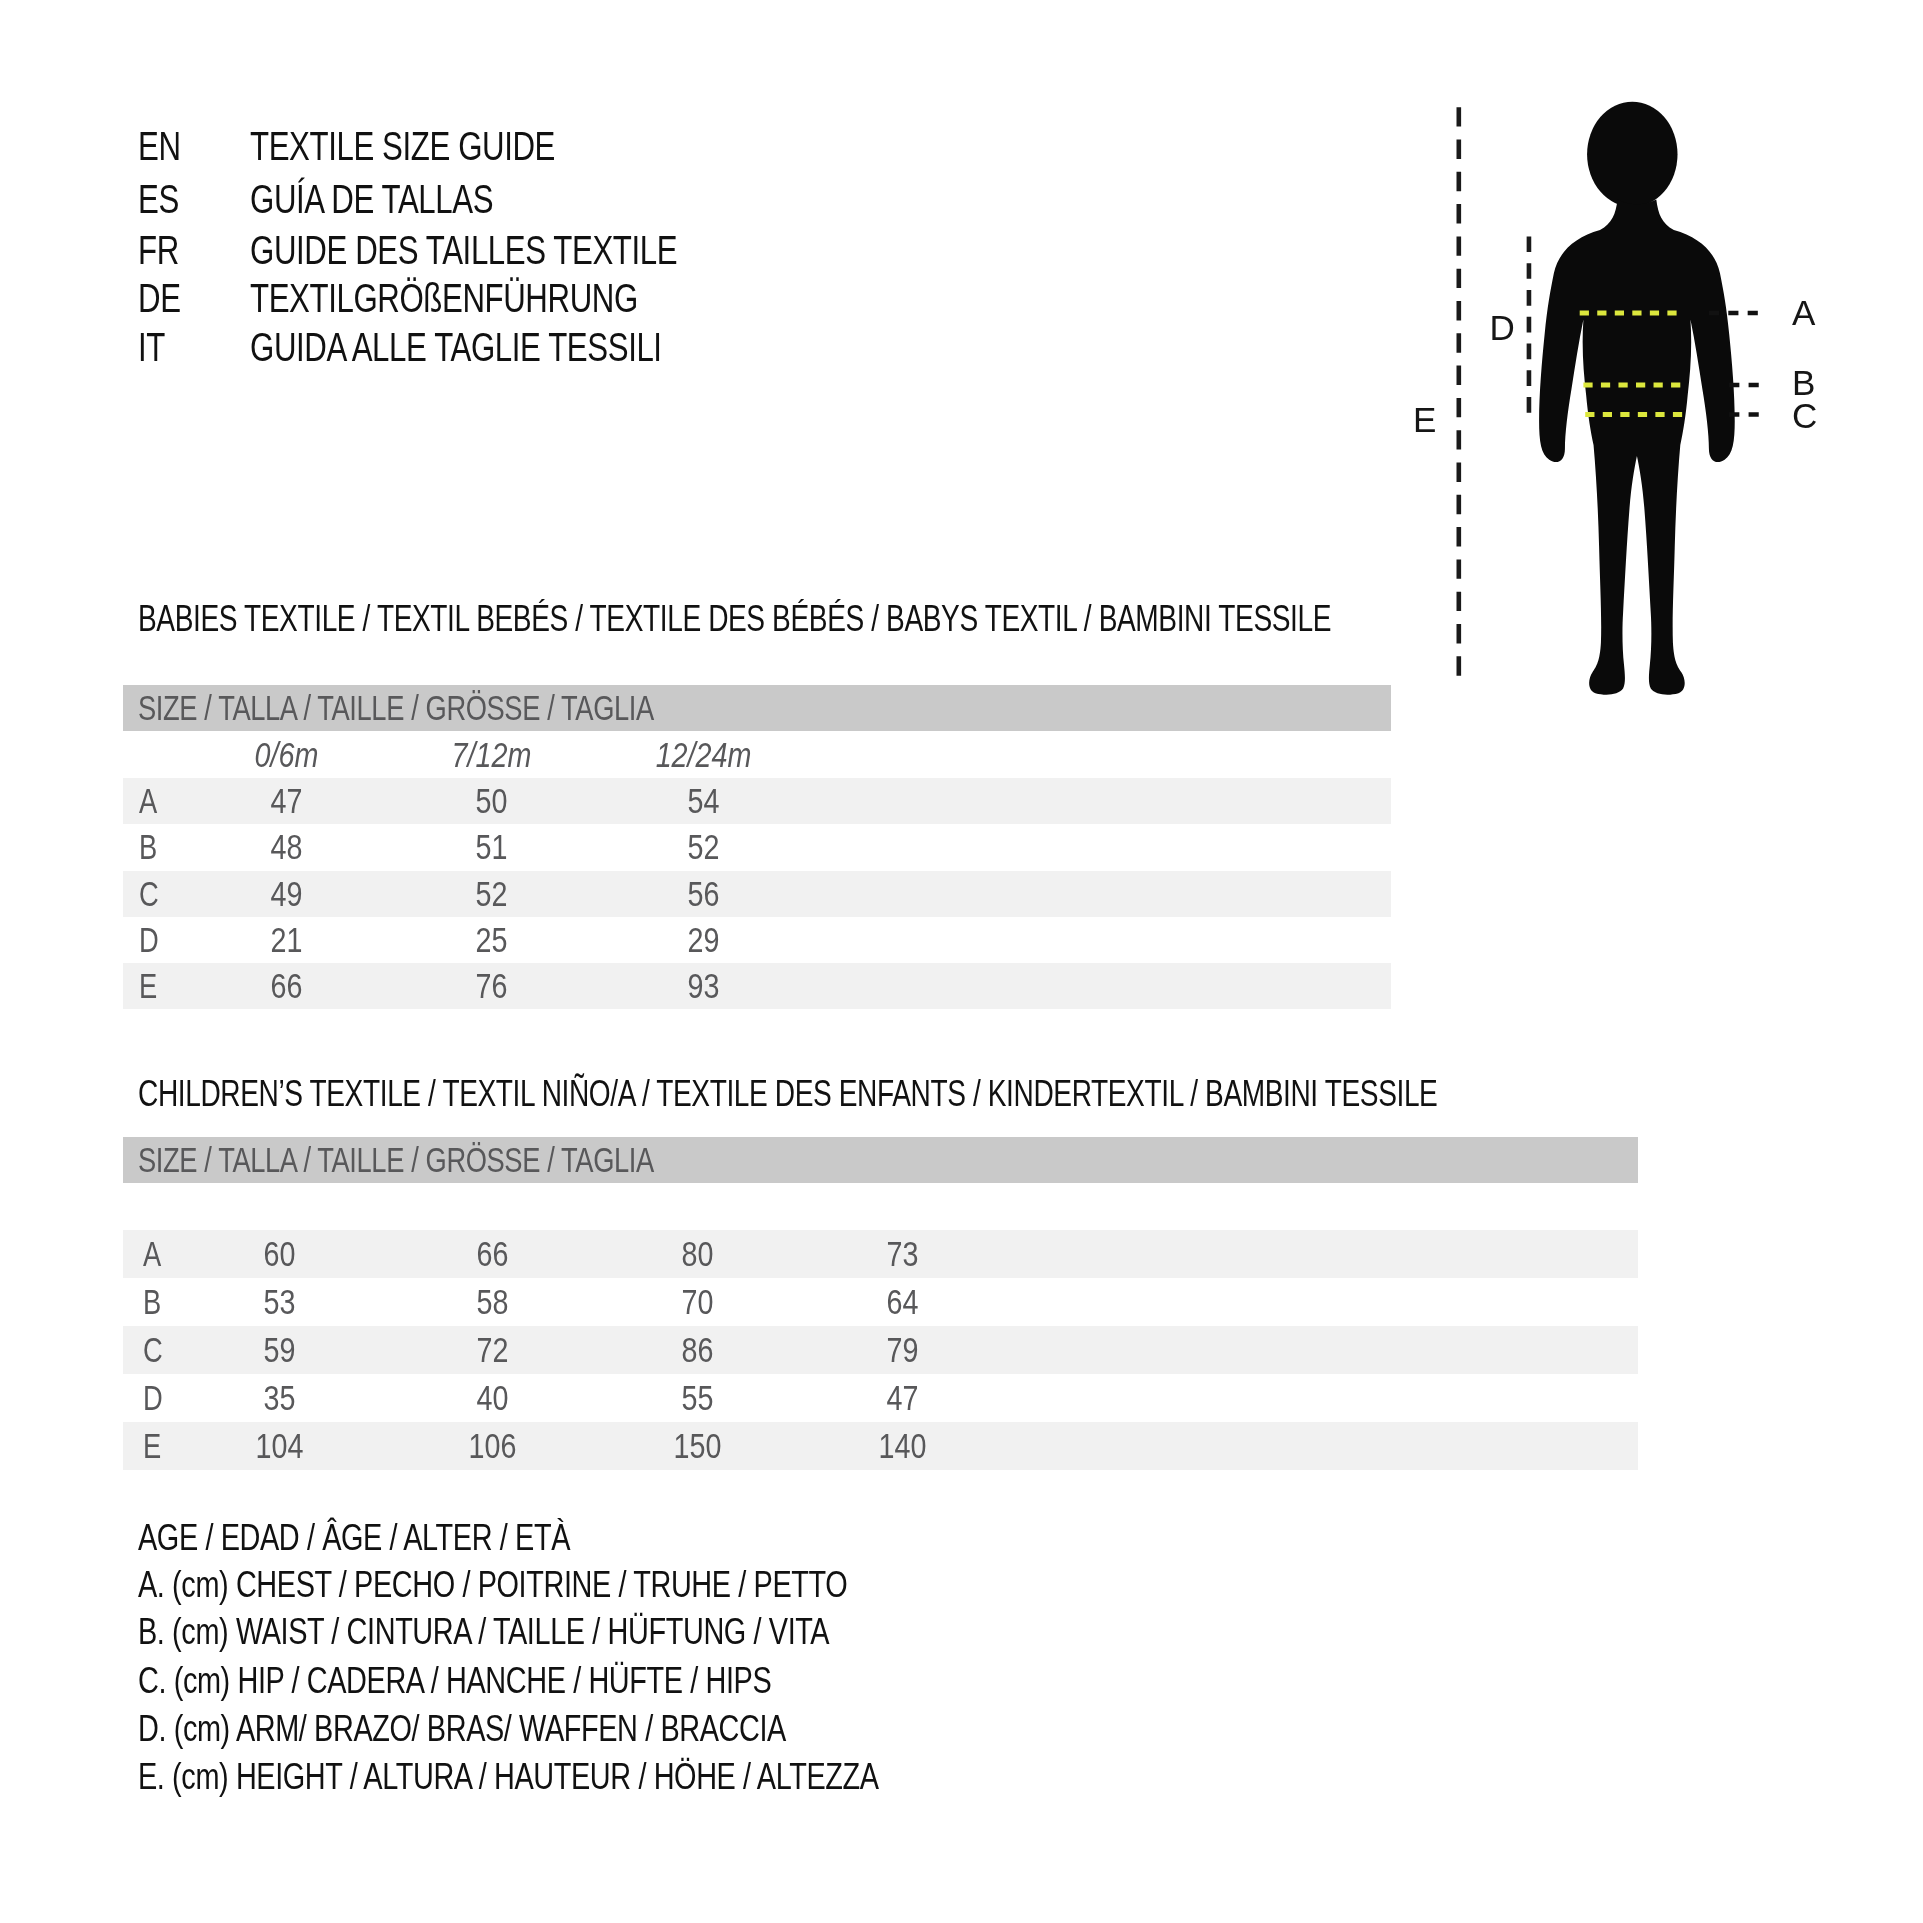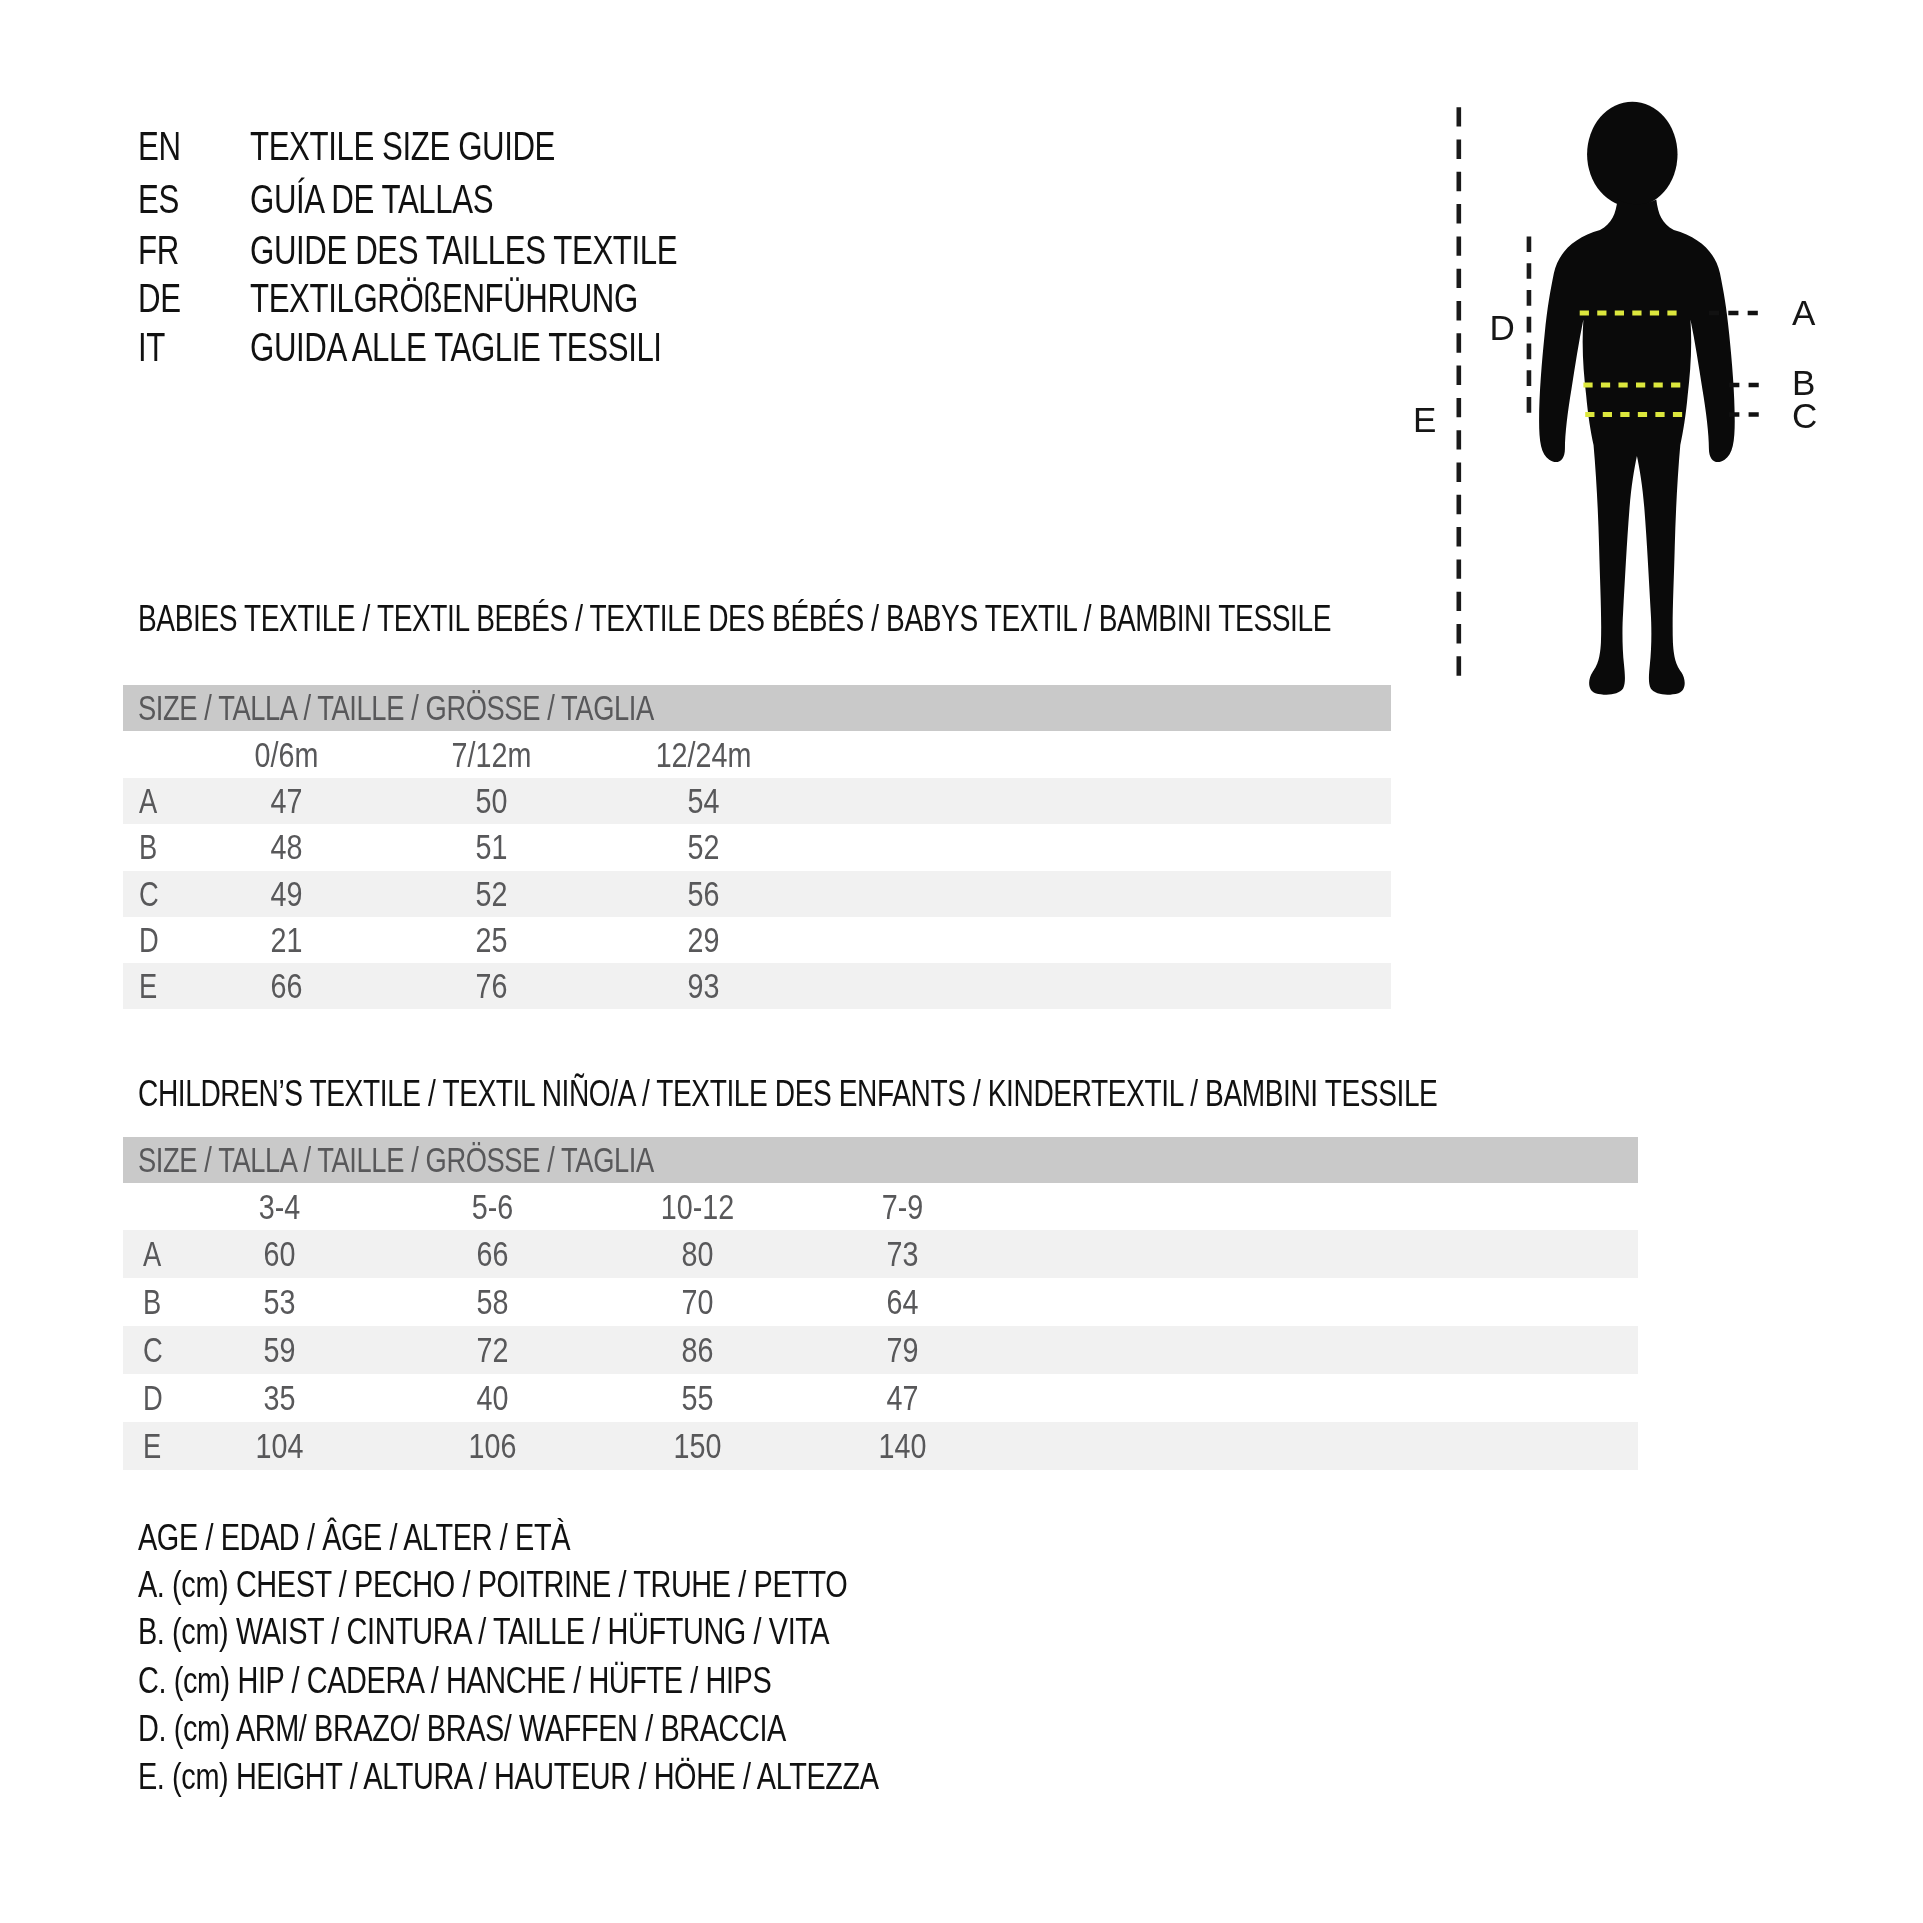--- a/index.html
+++ b/index.html
@@ -13,21 +13,21 @@
   .t-title { font-size:40px; line-height:40px; font-weight:400; }
   .t-head  { font-size:36px; line-height:36px; font-weight:400; }
   .t-legend{ font-size:37px; line-height:37px; font-weight:400; }
   .tbl { position:absolute; }
   .tbar { position:absolute; left:0; top:0; height:46px; width:100%; background:#c9c9c9; }
   .tbar-label { position:absolute; left:14.8px; top:0; line-height:46px; font-size:35px; color:#58585a; }
   .hrow { position:absolute; left:0; width:100%; }
   .trow { position:absolute; left:0; width:100%; }
   .shade { background:#f1f1f1; }
   .lh50 { height:46px; line-height:46px; }
-  .lh51 { height:57px; line-height:47px; }
+  .lh51 { height:57px; line-height:47px;font-style:italic; }
   .lh52 { height:48px; line-height:48px; }
   .rletter { position:absolute; left:15.7px; font-size:35px; color:#58585a; }
   .rletter2 { position:absolute; left:20px; font-size:35px; color:#58585a; }
   .cell { position:absolute; width:129px; text-align:center; font-size:35px; color:#58585a;
           transform:scaleX(0.82); transform-origin:50% 50%; }
   svg text { font-family:"Liberation Sans","DejaVu Sans",sans-serif; fill:#161616; }
 </style>
 </head>
 <body>
 
@@ -159,26 +159,20 @@
       <span class="cell" style="left:516px;">93</span>
     </div>
   </div>
 
   <span class="abs t-head cnd" style="left:138px; top:1076px;">CHILDREN’S TEXTILE / TEXTIL NIÑO/A / TEXTILE DES ENFANTS / KINDERTEXTIL / BAMBINI TESSILE</span>
 
   <div class="tbl" style="left:123px; top:1137px; width:1515px; height:333px;">
     <div class="tbar">
       <span class="tbar-label cnd">SIZE / TALLA / TAILLE / GRÖSSE / TAGLIA</span>
     </div>
-    <div class="hrow lh51" style="top:46px;">
-      <span class="cell" style="left:92px;">3-4</span>
-      <span class="cell" style="left:305px;">5-6</span>
-      <span class="cell" style="left:510px;">10-12</span>
-      <span class="cell" style="left:715px;">7-9</span>
-    </div>
     <div class="trow lh52 shade" style="top:93px;">
       <span class="rletter2 cnd">A</span>
       <span class="cell" style="left:92px;">60</span>
       <span class="cell" style="left:305px;">66</span>
       <span class="cell" style="left:510px;">80</span>
       <span class="cell" style="left:715px;">73</span>
     </div>
     <div class="trow lh52" style="top:141px;">
       <span class="rletter2 cnd">B</span>
       <span class="cell" style="left:92px;">53</span>

